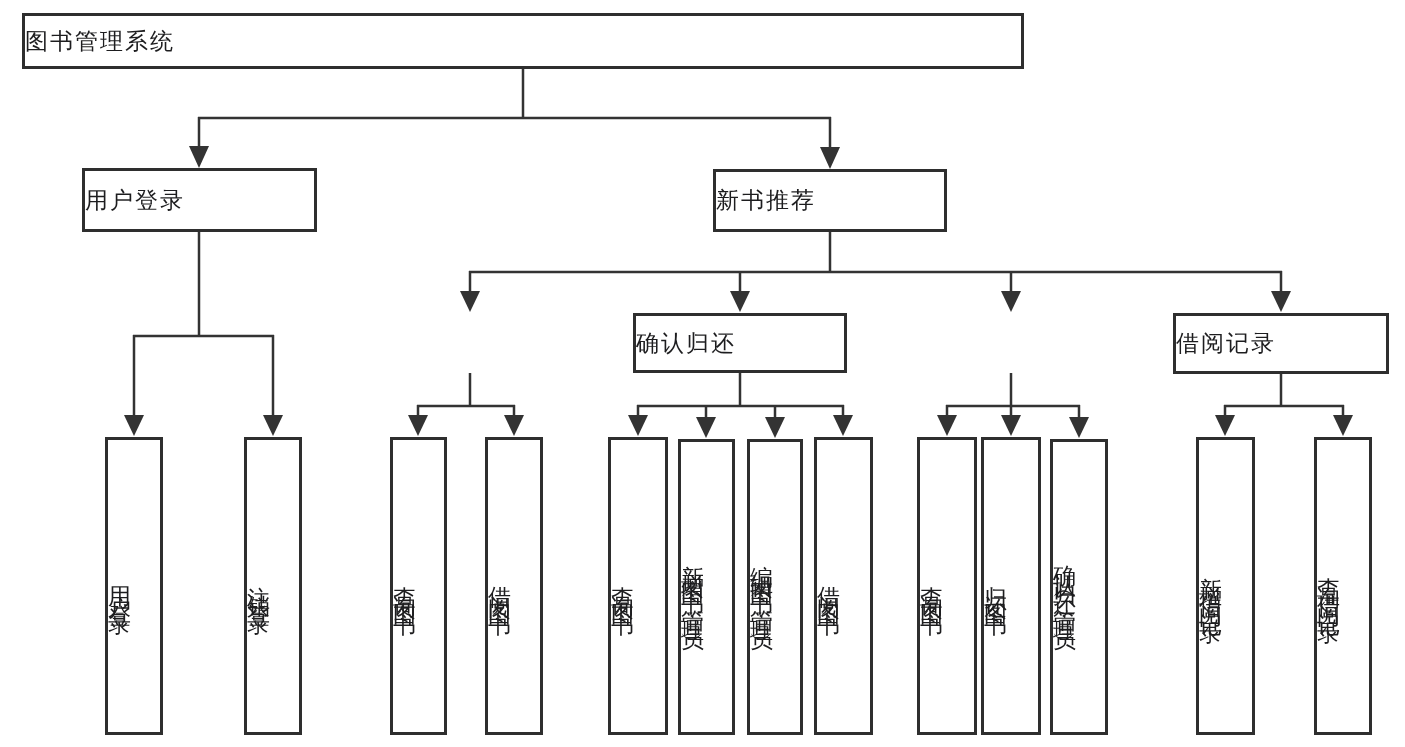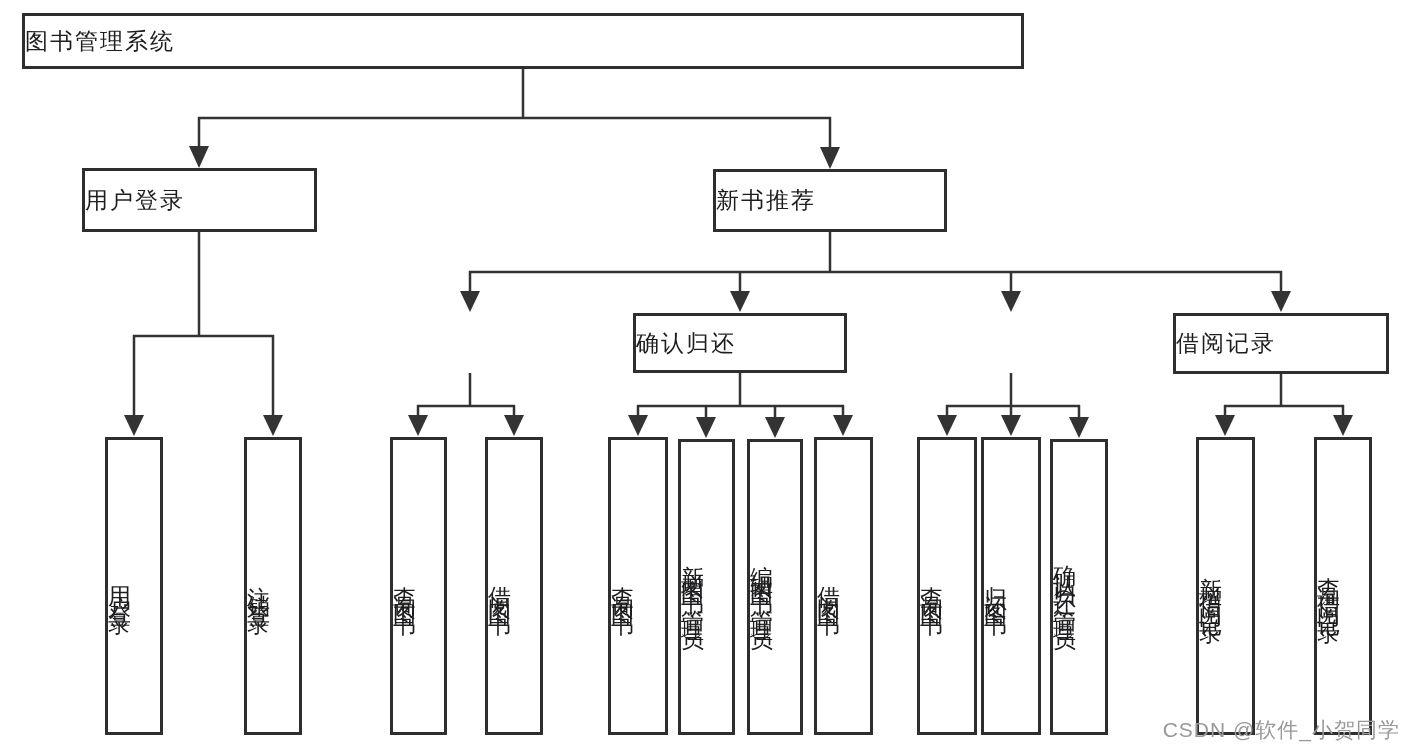--- a/index.html
+++ b/index.html
@@ -183,14 +183,13 @@
     <span>确认归还（管理员）</span>
   </div>
 
   <div class="node v" style="left:1196px;top:437px;width:59px;height:298px">
     <span>新增借阅记录</span>
   </div>
   <div class="node v" style="left:1314px;top:437px;width:58px;height:298px">
     <span>查询借阅记录</span>
   </div>
 
-  <div id="watermark">CSDN @软件_小贺同学</div>
 </div>
 
 </body></html>

